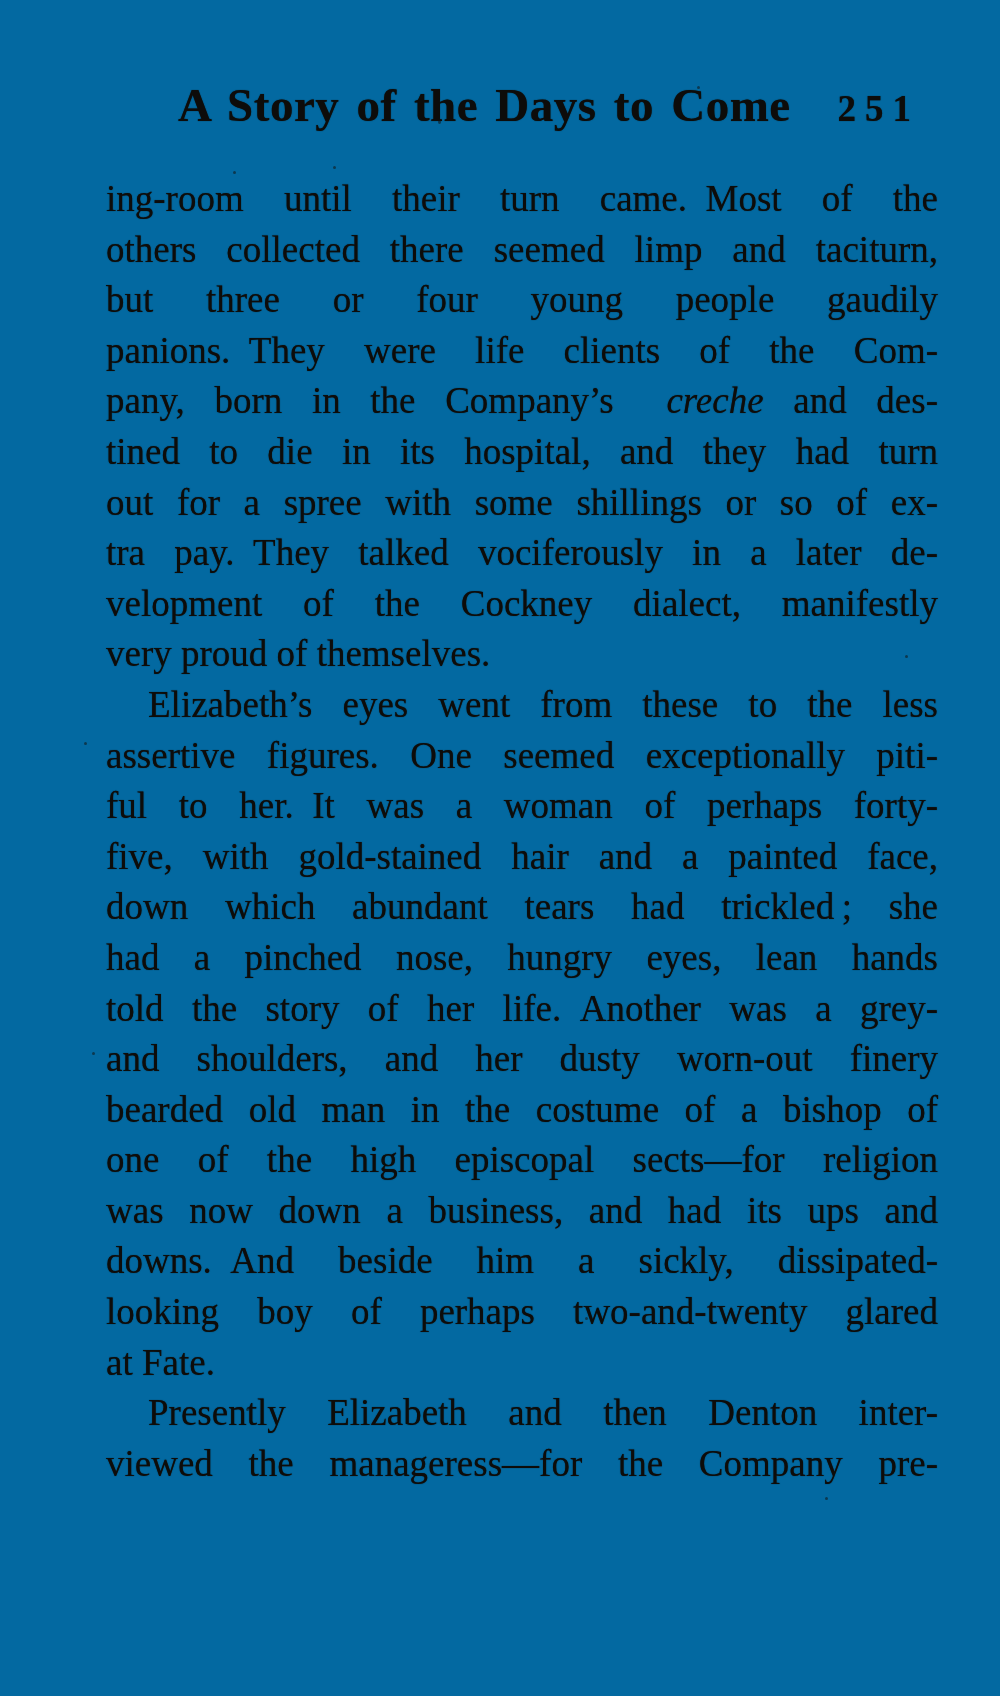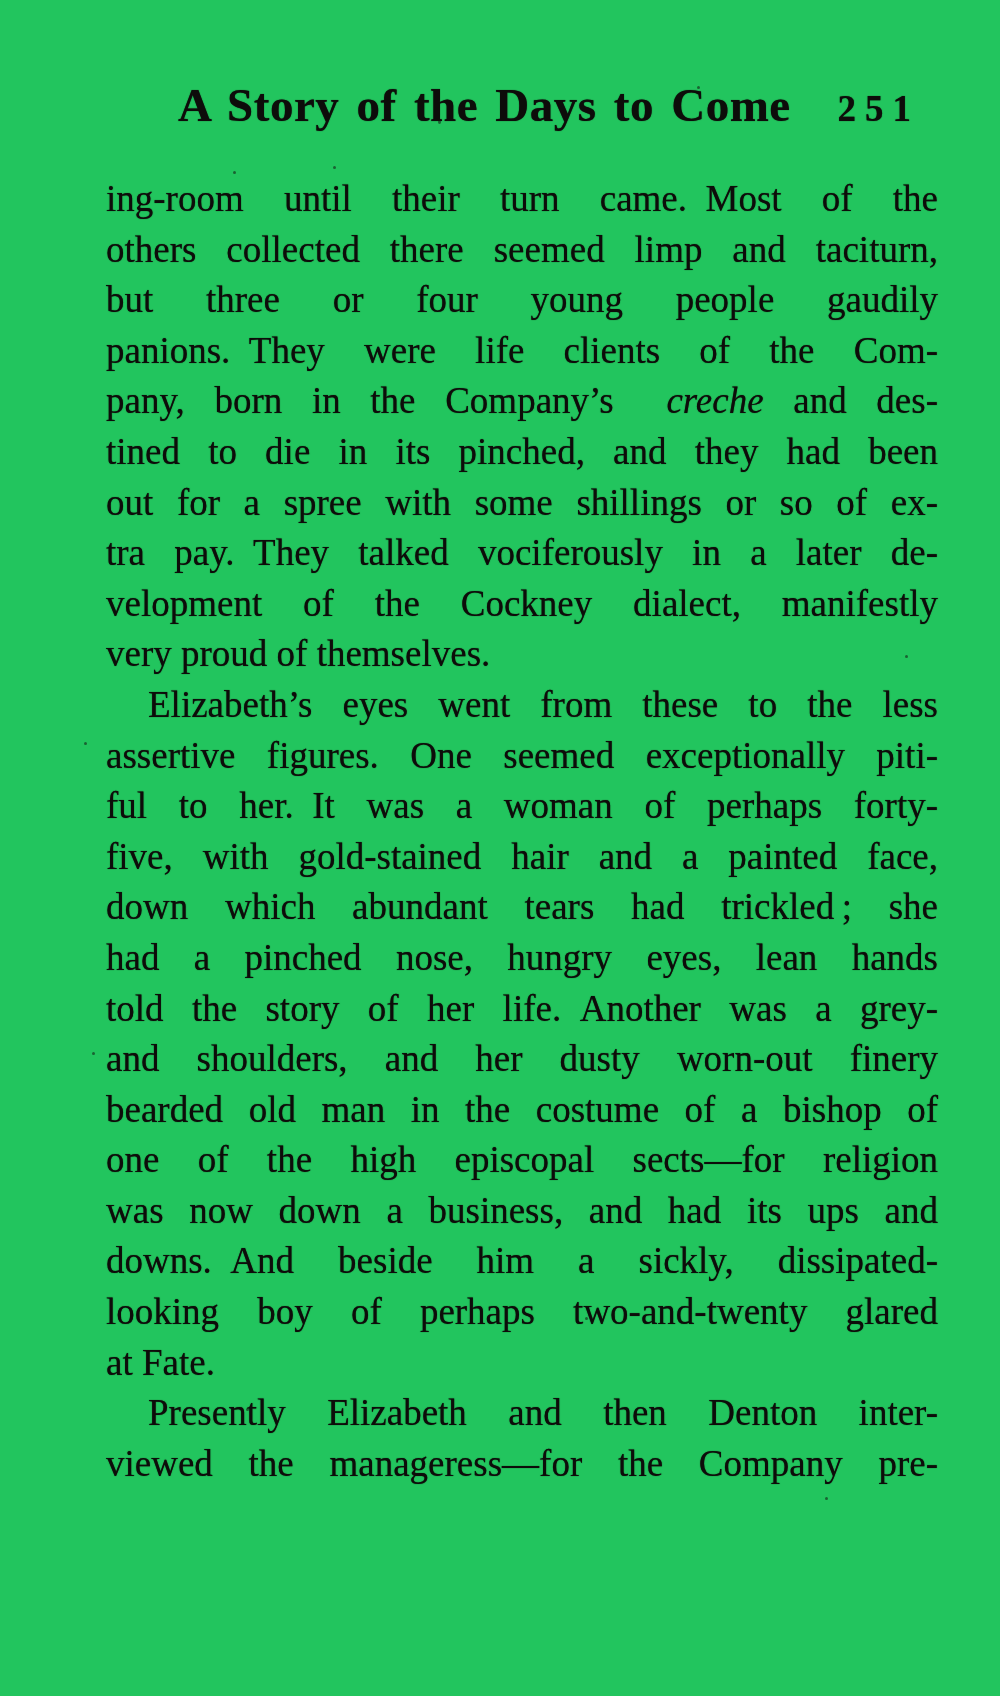--- a/index.html
+++ b/index.html
@@ -4,21 +4,21 @@
 <style>
   html, body {
     margin: 0;
     padding: 0;
     background: #ffffff;
   }
   .page {
     position: relative;
     width: 1000px;
     height: 1696px;
-    background: #22c55e;
+    background: #0369a1;
     overflow: hidden;
     font-family: "Liberation Serif", serif;
     color: #0d0c0a;
   }
   .running-header {
     position: absolute;
     top: 78px;
     left: 178px;
     width: 742px;
     display: flex;
@@ -78,21 +78,21 @@
   </div>
 
   <div class="page-text">
 
     <div class="paragraph">
       <div class="line">ing-room until their turn came. Most of the</div>
       <div class="line">others collected there seemed limp and taciturn,</div>
       <div class="line">but three or four young people gaudily</div>
       <div class="line">panions. They were life clients of the Com-</div>
       <div class="line"><span>pany, born in the Company’s </span><span class="italic">creche</span><span> and des-</span></div>
-      <div class="line">tined to die in its pinched, and they had been</div>
+      <div class="line">tined to die in its hospital, and they had turn</div>
       <div class="line">out for a spree with some shillings or so of ex-</div>
       <div class="line">tra pay. They talked vociferously in a later de-</div>
       <div class="line">velopment of the Cockney dialect, manifestly</div>
       <div class="line end">very proud of themselves.</div>
     </div>
 
     <div class="paragraph">
       <div class="line indent">Elizabeth’s eyes went from these to the less</div>
       <div class="line">assertive figures. One seemed exceptionally piti-</div>
       <div class="line">ful to her. It was a woman of perhaps forty-</div>

